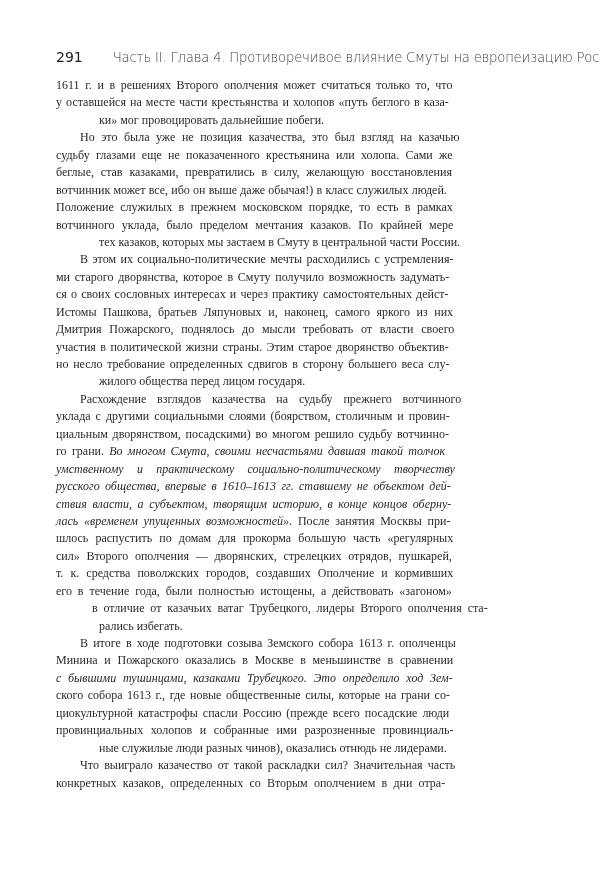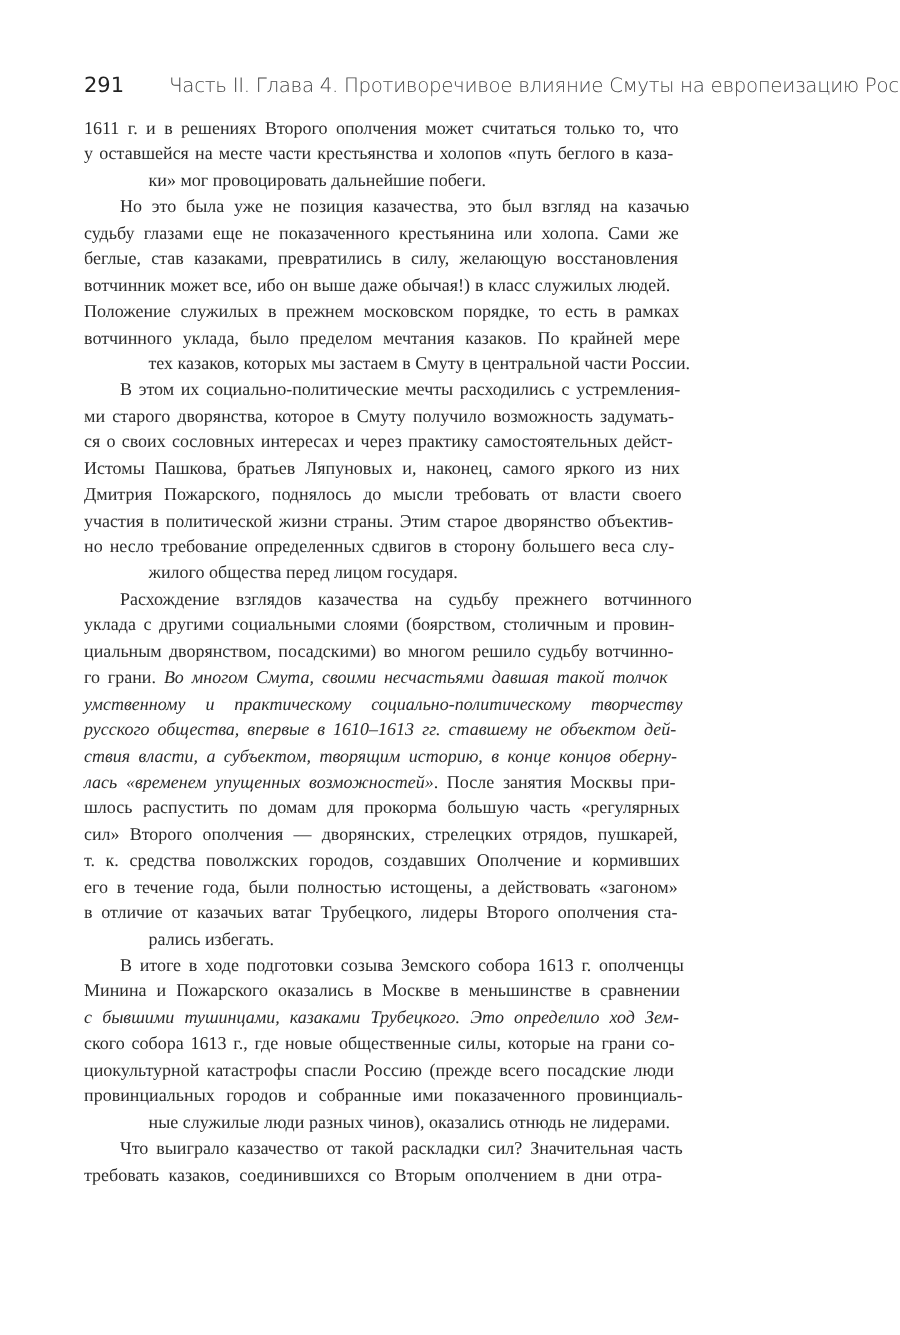--- a/index.html
+++ b/index.html
@@ -54,29 +54,29 @@
       <div class="line" style="text-align-last: left; text-align: left;"><span style="word-spacing: 1.80134px;"><span>циальным дворянством, посадскими) во многом решило судьбу вотчинно-</span></span></div>
       <div class="line" style="text-align-last: left; text-align: left;"><span style="word-spacing: 2.26042px;"><span>го грани. </span><span class="it">Во многом Смута, своими несчастьями давшая такой толчок</span></span></div>
       <div class="line" style="text-align-last: left; text-align: left;"><span style="word-spacing: 10.2812px;"><span class="it">умственному и практическому социально-политическому творчеству</span></span></div>
       <div class="line" style="text-align-last: left; text-align: left;"><span style="word-spacing: 2.36806px;"><span class="it">русского общества, впервые в 1610–1613 гг. ставшему не объектом дей-</span></span></div>
       <div class="line" style="text-align-last: left; text-align: right;"><span style="word-spacing: 2.61285px;"><span class="it">ствия власти, а субъектом, творящим историю, в конце концов оберну-</span></span></div>
       <div class="line" style="text-align-last: left; text-align: left;"><span style="word-spacing: 2.77232px;"><span class="it">лась «временем упущенных возможностей»</span><span>. После занятия Москвы при-</span></span></div>
       <div class="line" style="text-align-last: left; text-align: left;"><span style="word-spacing: 4.08789px;"><span>шлось распустить по домам для прокорма большую часть «регулярных</span></span></div>
       <div class="line" style="text-align-last: left; text-align: left;"><span style="word-spacing: 3.75px;"><span>сил» Второго ополчения — дворянских, стрелецких отрядов, пушкарей,</span></span></div>
       <div class="line" style="text-align-last: left; text-align: left;"><span style="word-spacing: 4.07227px;"><span>т. к. средства поволжских городов, создавших Ополчение и кормивших</span></span></div>
       <div class="line" style="text-align-last: left; text-align: left;"><span style="word-spacing: 2.90972px;"><span>его в течение года, были полностью истощены, а действовать «загоном»</span></span></div>
-      <div class="line" style="text-align-last: left; text-align: left;"><span style="word-spacing: 2.84201px;"><span>в отличие от казачьих ватаг Трубецкого, лидеры Второго ополчения ста-</span></span></div>
+      <div class="line" style="text-align-last: left; text-align: left;"><span style="word-spacing: 2.84201px; margin-left: 36px;"><span>в отличие от казачьих ватаг Трубецкого, лидеры Второго ополчения ста-</span></span></div>
       <div class="line last"><span>рались избегать.</span></div>
     </div>
     <div>
       <div class="line indent" style="text-align-last: left; text-align: left;"><span style="word-spacing: 2.13906px;"><span>В итоге в ходе подготовки созыва Земского собора 1613 г. ополченцы</span></span></div>
       <div class="line" style="text-align-last: left; text-align: left;"><span style="word-spacing: 3.68924px;"><span>Минина и Пожарского оказались в Москве в меньшинстве в сравнении</span></span></div>
       <div class="line" style="text-align-last: left; text-align: left; font-style: italic;"><span style="word-spacing: 3.75977px;"><span>с бывшими тушинцами, казаками Трубецкого. Это определило ход Зем-</span></span></div>
       <div class="line" style="text-align-last: left; text-align: left;"><span style="word-spacing: 1.54119px;"><span>ского собора 1613 г., где новые общественные силы, которые на грани со-</span></span></div>
       <div class="line" style="text-align-last: left; text-align: left;"><span style="word-spacing: 2px;"><span>циокультурной катастрофы спасли Россию (прежде всего посадские люди</span></span></div>
-      <div class="line" style="text-align-last: left; text-align: left;"><span style="word-spacing: 4.60156px;"><span>провинциальных городов и собранные ими показаченного провинциаль-</span></span></div>
+      <div class="line" style="text-align-last: left; text-align: left;"><span style="word-spacing: 4.60156px;"><span>провинциальных холопов и собранные ими разрозненные провинциаль-</span></span></div>
       <div class="line last"><span>ные служилые люди разных чинов), оказались отнюдь не лидерами.</span></div>
     </div>
     <div>
       <div class="line indent" style="text-align-last: left; text-align: left;"><span style="word-spacing: 2.29297px;"><span>Что выиграло казачество от такой раскладки сил? Значительная часть</span></span></div>
-      <div class="line" style="text-align-last: left; text-align: left;"><span style="word-spacing: 3.22852px;"><span>требовать казаков, соединившихся со Вторым ополчением в дни отра-</span></span></div>
+      <div class="line" style="text-align-last: left; text-align: left;"><span style="word-spacing: 3.22852px;"><span>конкретных казаков, определенных со Вторым ополчением в дни отра-</span></span></div>
     </div>
   </div>
 
 </body></html>

